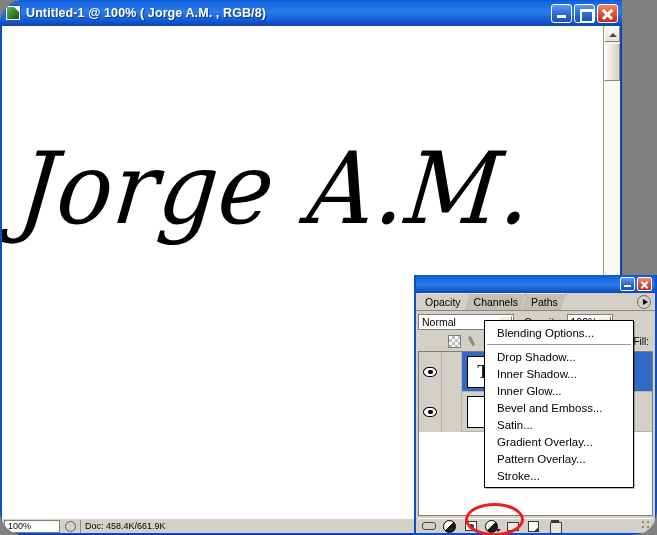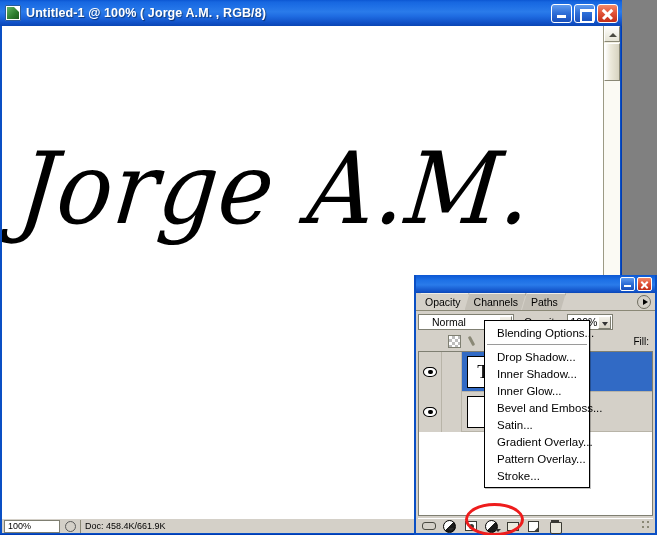--- a/index.html
+++ b/index.html
@@ -8,20 +8,21 @@
     width: 657px; height: 535px;
     overflow: hidden;
     background: #808080;
     font-family: "Liberation Sans", sans-serif;
   }
   #screen {
     position: relative;
     width: 657px; height: 535px;
     background: #808080;
     overflow: hidden;
+    border-radius: 24px;
   }
 
   
   #doc-window {
     position: absolute;
     left: 0; top: 0;
     width: 622px; height: 535px;
     background: #0a4fc4;
     border: 1px solid #003cb4;
     border-top: none; border-left: none;
@@ -267,21 +268,21 @@
   #pal-blendrow {
     position:absolute; left:2px; top:38px;
     width: 235px; height: 17px;
     display:flex; align-items:center;
   }
   #blend-select {
     width: 96px; height: 16px;
     background:#ffffff;
     border:1px solid #7f7f72;
     display:flex;align-items:center;
-    font-size:10.5px; padding-left:13px; color:#000;
+    font-size:10.5px; padding-left:3px; color:#000;
     position:relative;
   }
   #blend-arrow {
     position:absolute; right:1px; top:1px;
     width:13px;height:13px;
     background:linear-gradient(to bottom,#f4f2ea,#d6d2c4);
     border:1px solid #ffffff; border-right-color:#7f7f72;border-bottom-color:#7f7f72;
   }
   #blend-arrow::after{
     content:"";position:absolute;left:3.5px;top:5.5px;width:0;height:0;
@@ -444,21 +445,21 @@
       radial-gradient(circle at 2px 2px,#8a8876 1px,transparent 1px),
       radial-gradient(circle at 7px 2px,#8a8876 1px,transparent 1px),
       radial-gradient(circle at 2px 7px,#8a8876 1px,transparent 1px),
       radial-gradient(circle at 7px 7px,#8a8876 1px,transparent 1px);
   }
 
   
   #context-menu {
     position:absolute;
     left: 484px; top: 320px;
-    width: 106px;
+    width: 150px;
     background:#ffffff;
     border:1px solid #000000;
     box-shadow: 1px 1px 0 rgba(0,0,0,0.25);
     padding: 3px 0 3px 0;
     z-index: 50;
     text-align: center;
   }
   .menu-item{
     height: 17px;
     display:flex;align-items:center;

